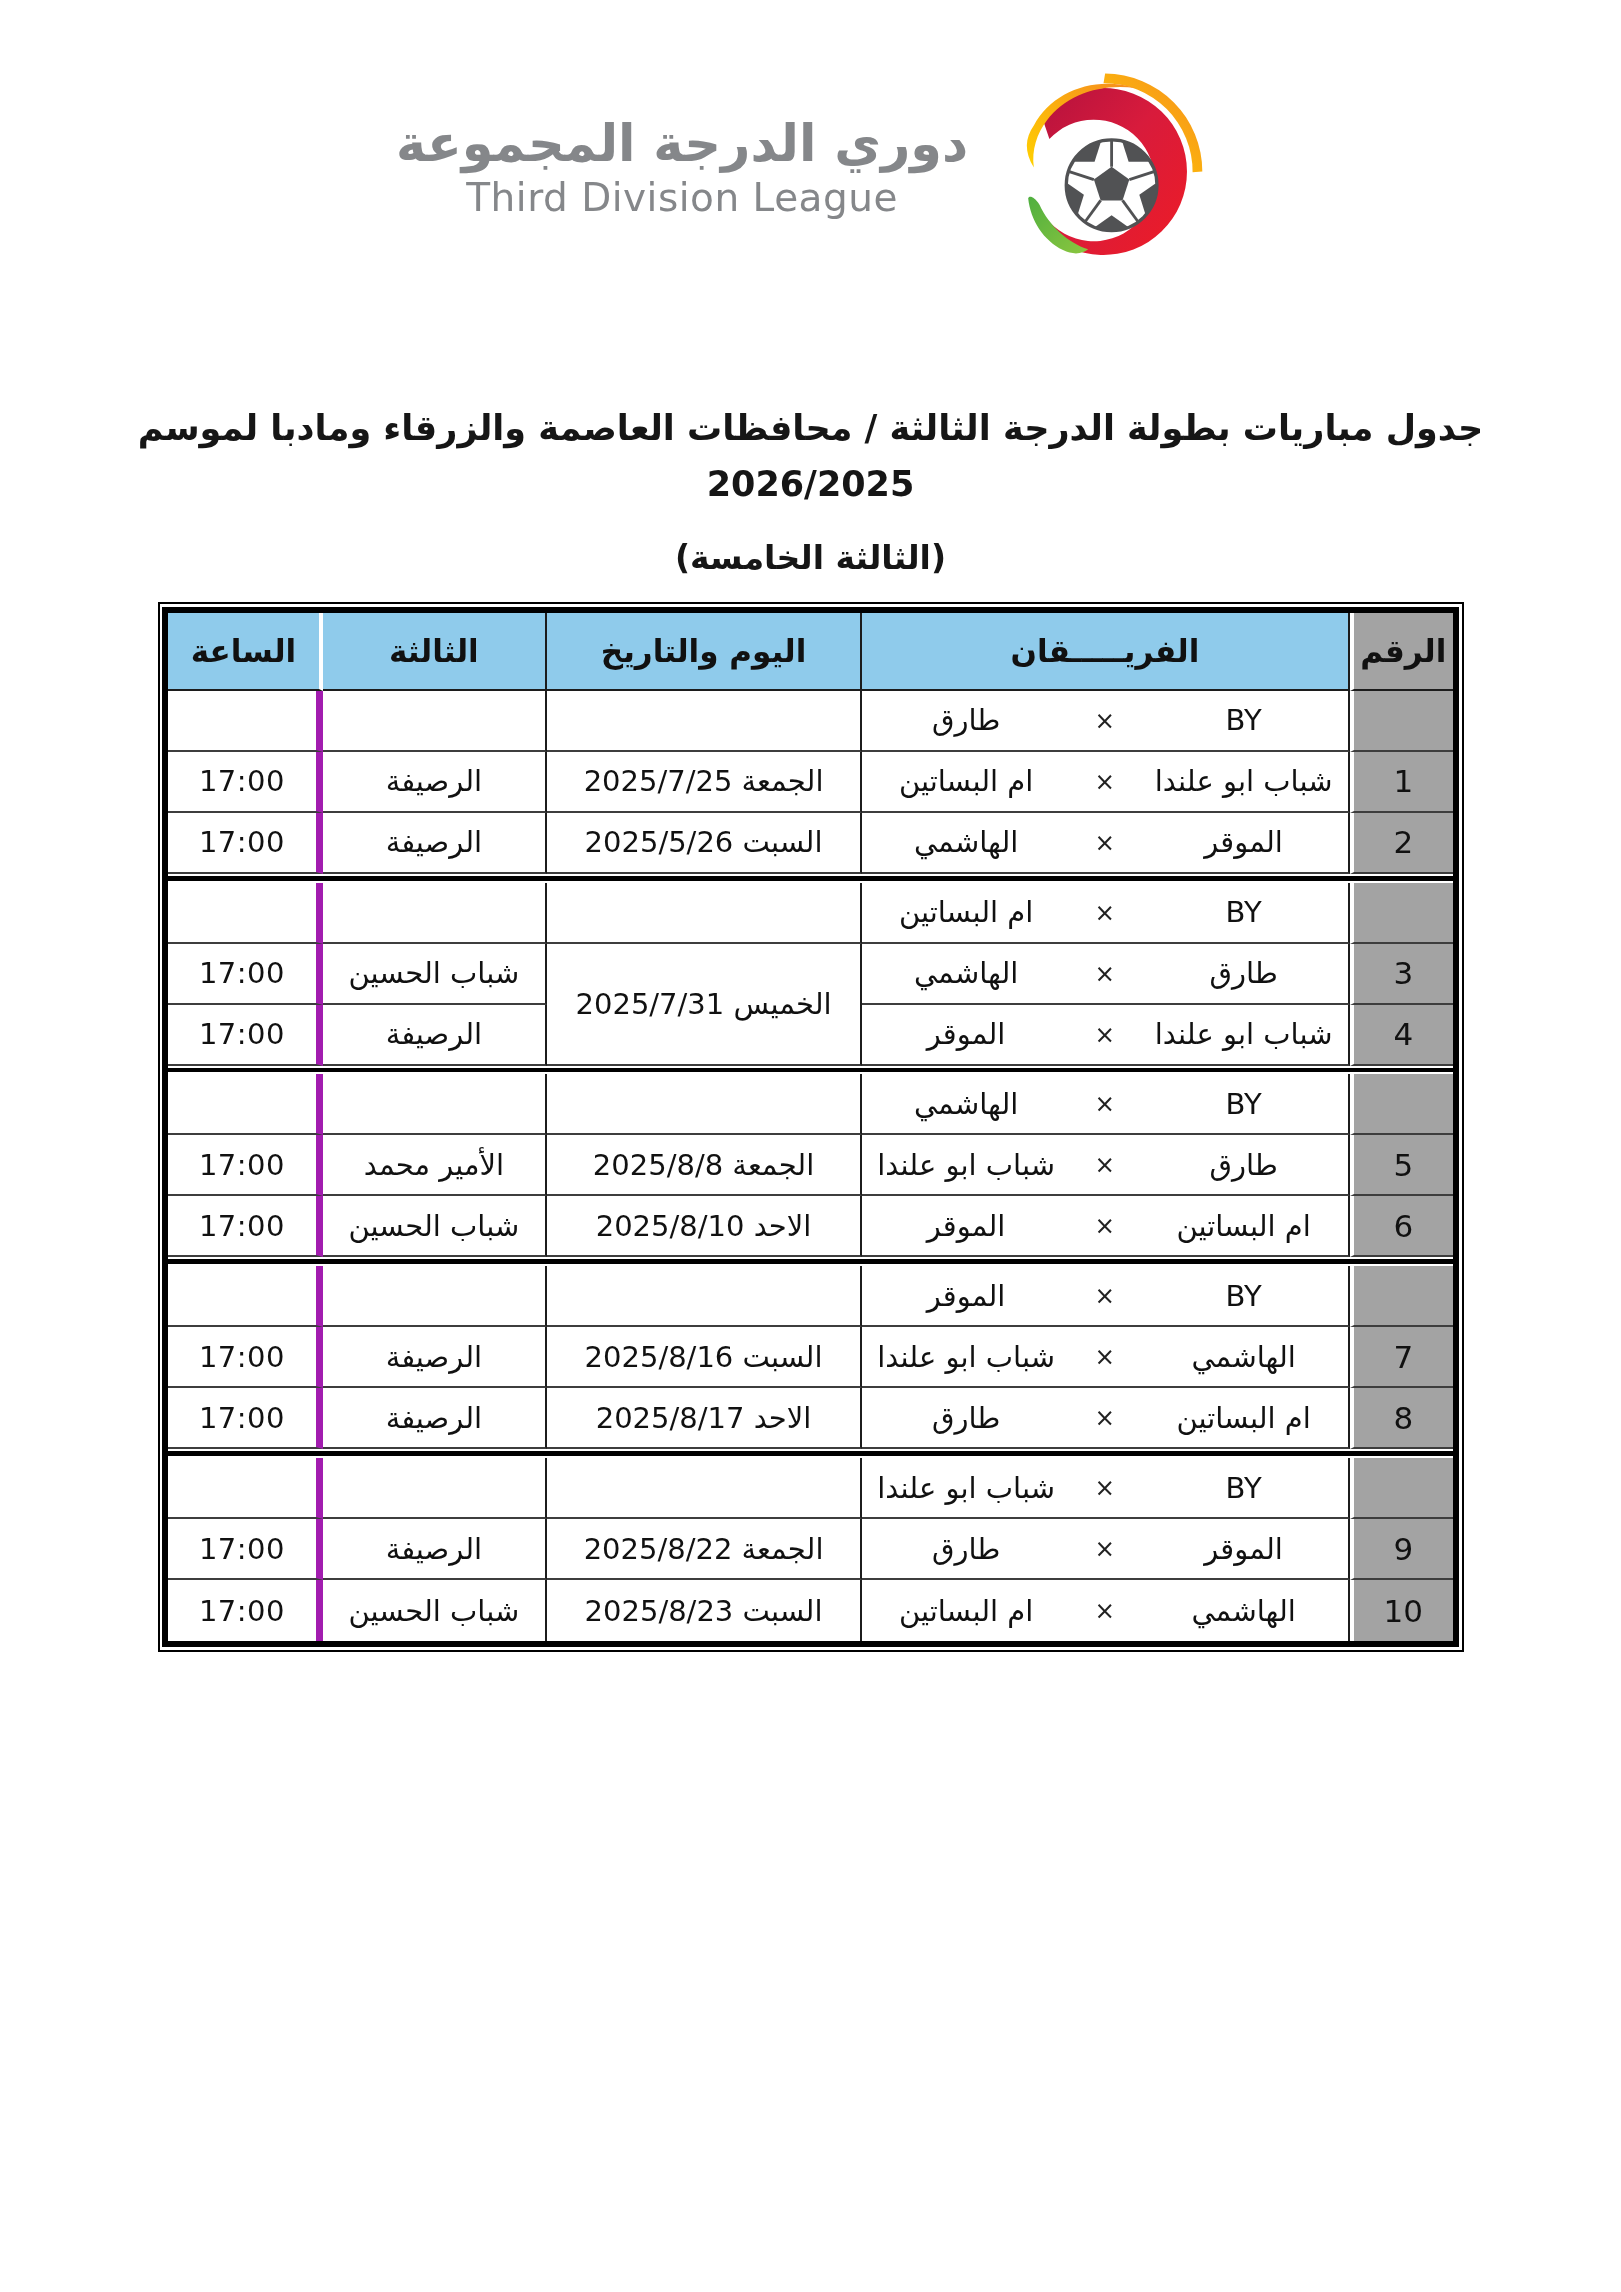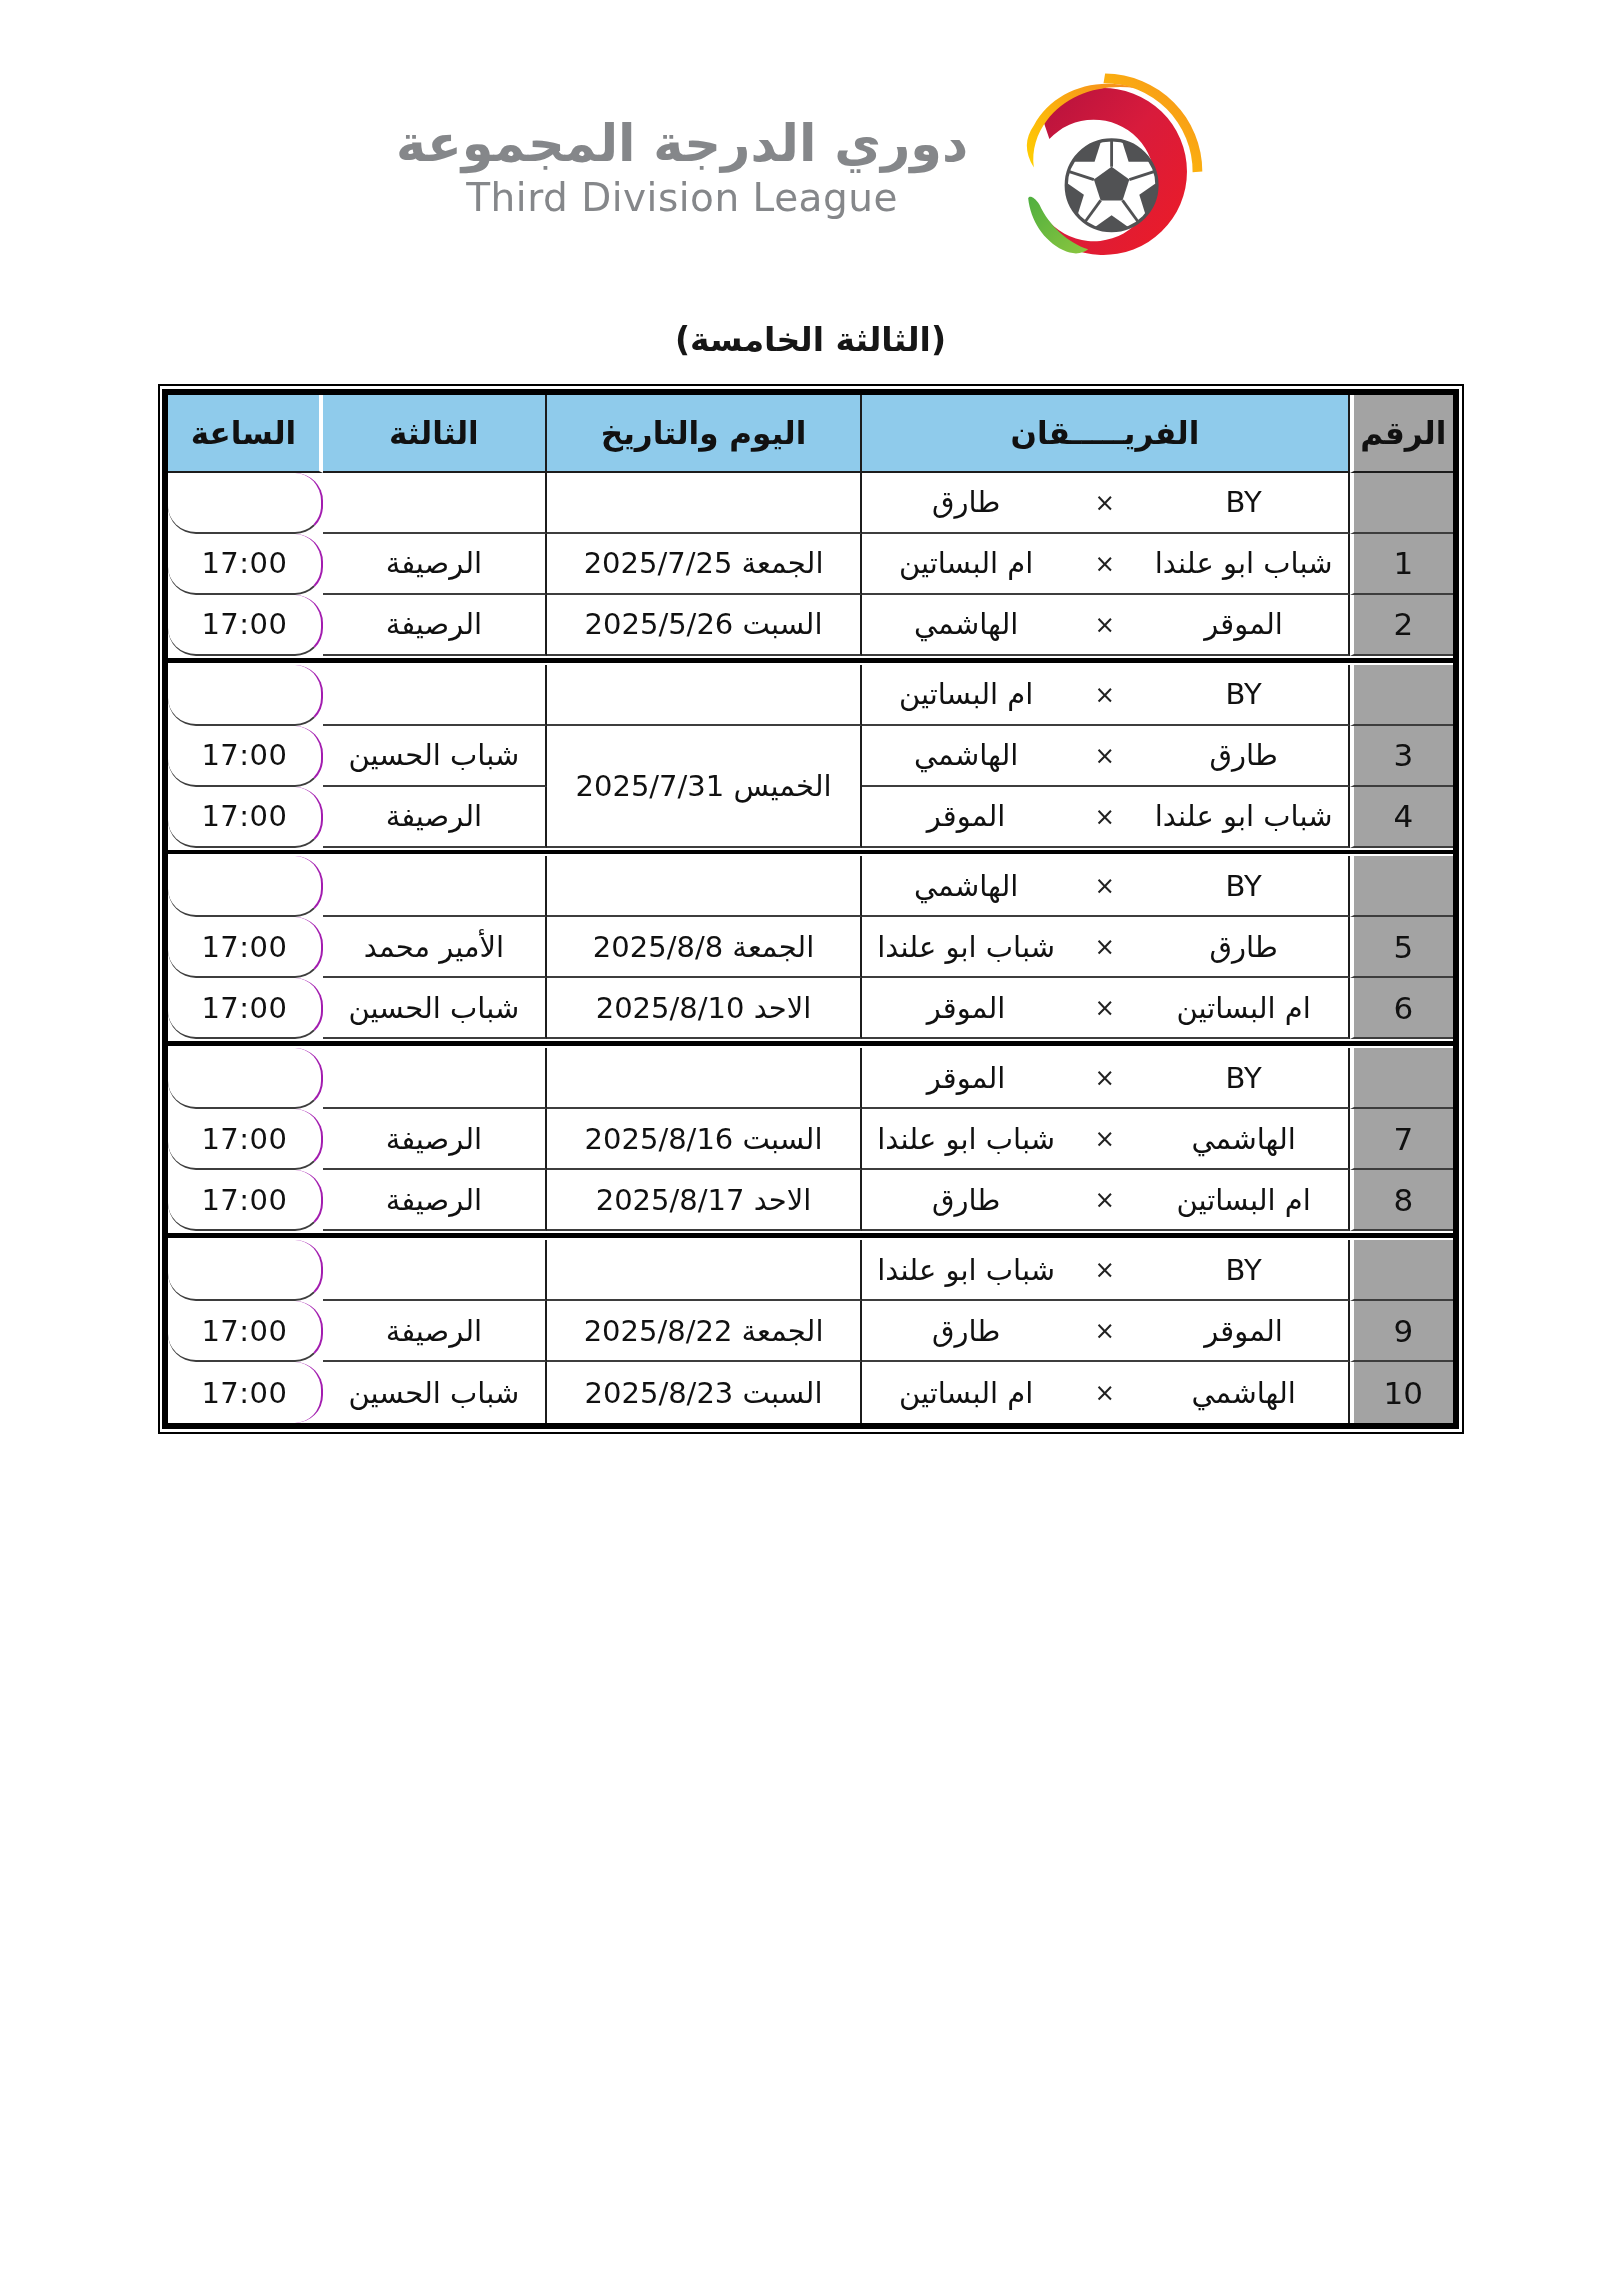--- a/index.html
+++ b/index.html
@@ -88,21 +88,21 @@
     font-size: 31px;
     font-weight: bold;
     border-bottom: 2px solid #1c1c1c;
   }
   td { height: 61px; font-size: 29px; background: #ffffff; }
 
   
   td.col-teams, th.th-teams       { border-right: 2px solid #1c1c1c; }
   td.col-date,  th.th-date        { border-right: 2px solid #1c1c1c; }
   td.col-stadium, th.th-stadium   { border-right: 2px solid #1c1c1c; }
-  td.col-time                     { border-right: 2px solid #a21caf; border-radius: 28px; }
+  td.col-time                     { border-right: 7px solid #a21caf; }
   th.th-time                      { border-right: 4.9px solid #ffffff; }
   td.col-num, th.th-num           { border-left: 4.9px solid #ffffff; background: #a3a3a3; }
 
   
   td { border-bottom: 2px solid #3d3d3d; }
   tr.last-of-table td { border-bottom: none; }
 
   td.col-num { font-size: 31px; }
   td.col-time, td.col-date { letter-spacing: 0.5px; }
 
@@ -173,20 +173,24 @@
           <polygon points="193.5,105 213.5,119 206,143 181,143 173.5,119"></polygon>
           <polygon points="214.2,169.6 234.2,183.6 226.7,207.6 201.7,207.6 194.2,183.6"></polygon>
           <polygon points="160,209 180,223 172.5,247 147.5,247 140,223"></polygon>
           <polygon points="105.8,169.6 125.8,183.6 118.3,207.6 93.3,207.6 85.8,183.6"></polygon>
           <polygon points="126.5,105 146.5,119 139,143 114,143 106.5,119"></polygon>
         </g>
       </g>
     </svg>
   </div>
 
+  <div class="title-block">
+    <div class="title-line">جدول مباريات بطولة الدرجة الثالثة / محافظات العاصمة والزرقاء ومادبا لموسم</div>
+    <div class="title-line">2026/2025</div>
+  </div>
   <div class="subtitle">(الثالثة الخامسة)</div>
 
   <div class="table-wrap">
     <table class="schedule">
       <colgroup>
         <col class="c-num">
           <col class="c-teams">
           <col class="c-date">
           <col class="c-stadium">
           <col class="c-time">

